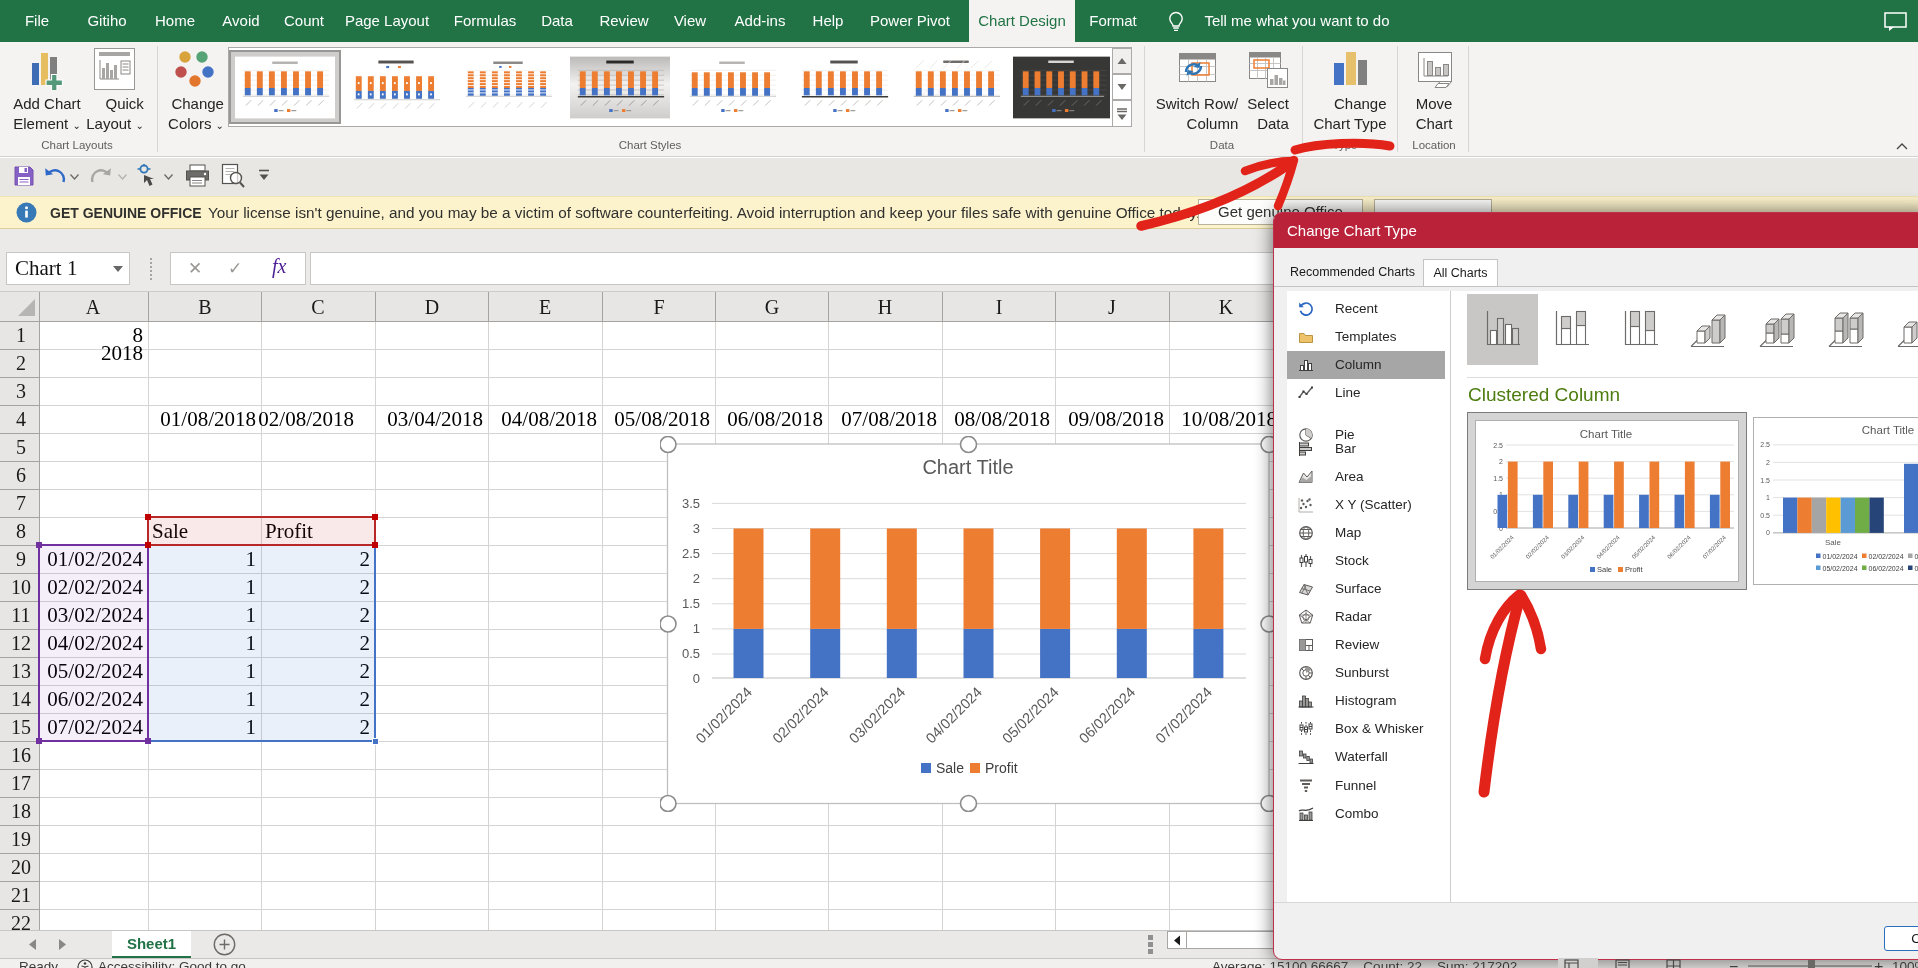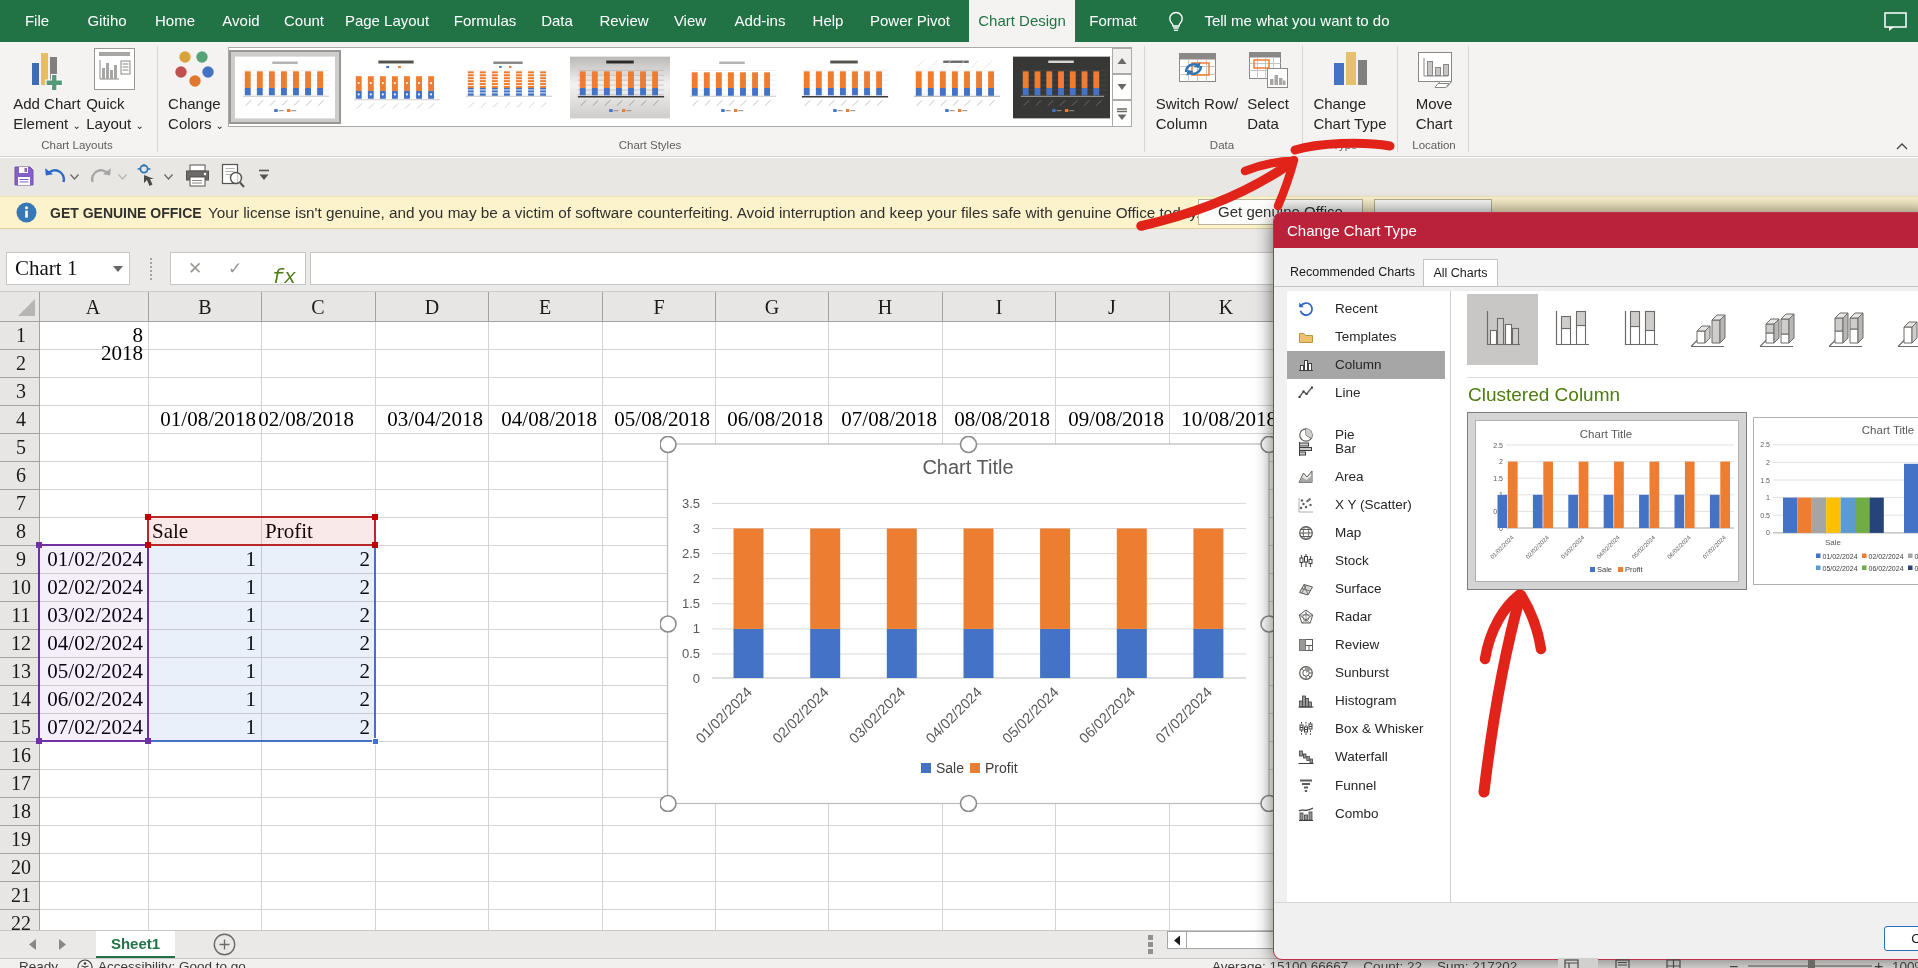--- a/index.html
+++ b/index.html
@@ -1,21 +1,21 @@
 <!DOCTYPE html>
 <html><head>
 <meta charset="utf-8">
 <style>
 *{margin:0;padding:0;box-sizing:border-box}
 html,body{width:1918px;height:968px;overflow:hidden}
 body{position:relative;font-family:"Liberation Sans",sans-serif;background:#fff}
 .a{position:absolute}
 .tab{position:absolute;top:0;height:42px;line-height:42px;color:#fff;font-size:15px;transform:translateX(-50%);white-space:nowrap}
 .glabel{position:absolute;top:139px;font-size:11.5px;color:#605e5c;transform:translateX(-50%);white-space:nowrap}
-.btnlabel{position:absolute;font-size:15px;color:#252423;text-align:left;line-height:20px;transform:translateX(-50%);white-space:nowrap}
+.btnlabel{position:absolute;font-size:15px;color:#252423;text-align:right;line-height:20px;transform:translateX(-50%);white-space:nowrap}
 .vsep{position:absolute;top:46px;height:106px;width:1px;background:#d8d6d3}
 .cell{position:absolute;height:28px;line-height:28px;font-family:"Liberation Serif",serif;font-size:21px;color:#000;white-space:nowrap}
 .num{text-align:right;padding-right:5px}
 .li{position:absolute;left:0;width:158px;height:28px;line-height:28px;font-size:13.5px;color:#262626;white-space:nowrap}
 .li span{position:absolute;left:48px}
 .li svg{position:absolute;left:11px;top:6px}
 </style>
 </head>
 <body>
 
@@ -590,21 +590,21 @@
 
 <div class="a" style="left:0;top:229px;width:1918px;height:63px;background:#eceae8;border-bottom:1px solid #cecccb"></div>
 <div class="a" style="left:6px;top:252px;width:124px;height:33px;background:#fff;border:1px solid #c8c6c4;font-family:'Liberation Serif',serif;font-size:21px;line-height:31px;padding-left:8px;color:#111">Chart 1</div>
 <svg class="a" style="left:113px;top:266px" width="10" height="7" viewBox="0 0 10 7">
     <path d="M0 0l5 6 5-6z" fill="#666"></path>
   </svg>
 <div class="a" style="left:150px;top:258px;width:3px;height:22px;border-left:2px dotted #a6a4a2"></div>
 <div class="a" style="left:170px;top:252px;width:136px;height:33px;background:#fff;border:1px solid #c8c6c4"></div>
 <span class="a" style="left:188px;top:258px;font-size:17px;color:#9a9896">✕</span>
 <span class="a" style="left:228px;top:258px;font-size:17px;color:#9a9896">✓</span>
-<span class="a" style="left:272px;top:266px;font-family:Liberation Mono, monospace;font-style:italic;font-size:20px;color:#4d7c0f">fx</span>
+<span class="a" style="left:272px;top:255px;font-family:Liberation Serif, serif;font-style:italic;font-size:20px;color:#4c1d95">fx</span>
 <div class="a" style="left:310px;top:252px;width:1608px;height:33px;background:#fff;border:1px solid #c8c6c4"></div>
 
 <svg id="sheet" class="a" style="left:0;top:292px" width="1918" height="638" viewBox="0 0 1918 638">
 <rect x="0" y="0" width="1918" height="638" fill="#fff"></rect>
 <rect x="0" y="0" width="1918" height="29" fill="#e7e6e5"></rect>
 <rect x="0" y="0" width="39" height="638" fill="#e7e6e5"></rect>
 <path d="M35 24 L35 7 L18 24 Z" fill="#b7b5b3"></path>
 <g stroke="#d6d4d2" stroke-width="1">
 <path d="M0 57.5H1918M0 85.5H1918M0 113.5H1918M0 141.5H1918M0 169.5H1918M0 197.5H1918M0 225.5H1918M0 253.5H1918M0 281.5H1918M0 309.5H1918M0 337.5H1918M0 365.5H1918M0 393.5H1918M0 421.5H1918M0 449.5H1918M0 477.5H1918M0 505.5H1918M0 533.5H1918M0 561.5H1918M0 589.5H1918M0 617.5H1918"></path>
 <path d="M148.5 29V638M261.5 29V638M375.5 29V638M488.5 29V638M602.5 29V638M715.5 29V638M828.5 29V638M942.5 29V638M1055.5 29V638M1169.5 29V638M1282.5 29V638M1396.5 29V638M1509.5 29V638M1623.5 29V638M1736.5 29V638M1850.5 29V638"></path>
@@ -762,21 +762,21 @@
       <circle cx="609" cy="367.5" r="8"></circle>
 </g>
 </svg>
 
 <div class="a" style="left:0;top:930px;width:1918px;height:28px;background:#ebe9e7;border-top:1px solid #c8c6c4"></div>
 <div id="tabbar">
 <svg class="a" style="left:25px;top:938px" width="45" height="13" viewBox="0 0 45 13">
       <path d="M11 1L4 6.5 11 12z" fill="#8a8886"></path>
       <path d="M34 1l7 5.5L34 12z" fill="#8a8886"></path>
     </svg>
-<div class="a" style="left:96px;top:931px;width:79px;height:27px;background:#fff;border-bottom:2.5px solid #217346;text-align:center;line-height:25px;font-size:15px;font-weight:bold;color:#217346">Sheet1</div>
+<div class="a" style="left:112px;top:931px;width:79px;height:27px;background:#fff;border-bottom:2.5px solid #217346;text-align:center;line-height:25px;font-size:15px;font-weight:bold;color:#217346">Sheet1</div>
 <svg class="a" style="left:213px;top:933px" width="23" height="23" viewBox="0 0 23 23">
       <circle cx="11.5" cy="11.5" r="10.2" fill="none" stroke="#6d6b68" stroke-width="1.4"></circle>
       <path d="M11.5 6.5v10M6.5 11.5h10" stroke="#6d6b68" stroke-width="1.4"></path>
     </svg>
 <div class="a" style="left:1148px;top:935px;width:5px;height:5px;background:#909090"></div>
 <div class="a" style="left:1148px;top:942px;width:5px;height:5px;background:#909090"></div>
 <div class="a" style="left:1148px;top:949px;width:5px;height:5px;background:#909090"></div>
 <div class="a" style="left:1167px;top:931px;width:111px;height:18px;background:#fff;border:1px solid #a8a6a4"></div>
 <div class="a" style="left:1186px;top:931px;width:1px;height:18px;background:#a8a6a4"></div>
 <svg class="a" style="left:1172px;top:935px" width="10" height="11" viewBox="0 0 10 11">

